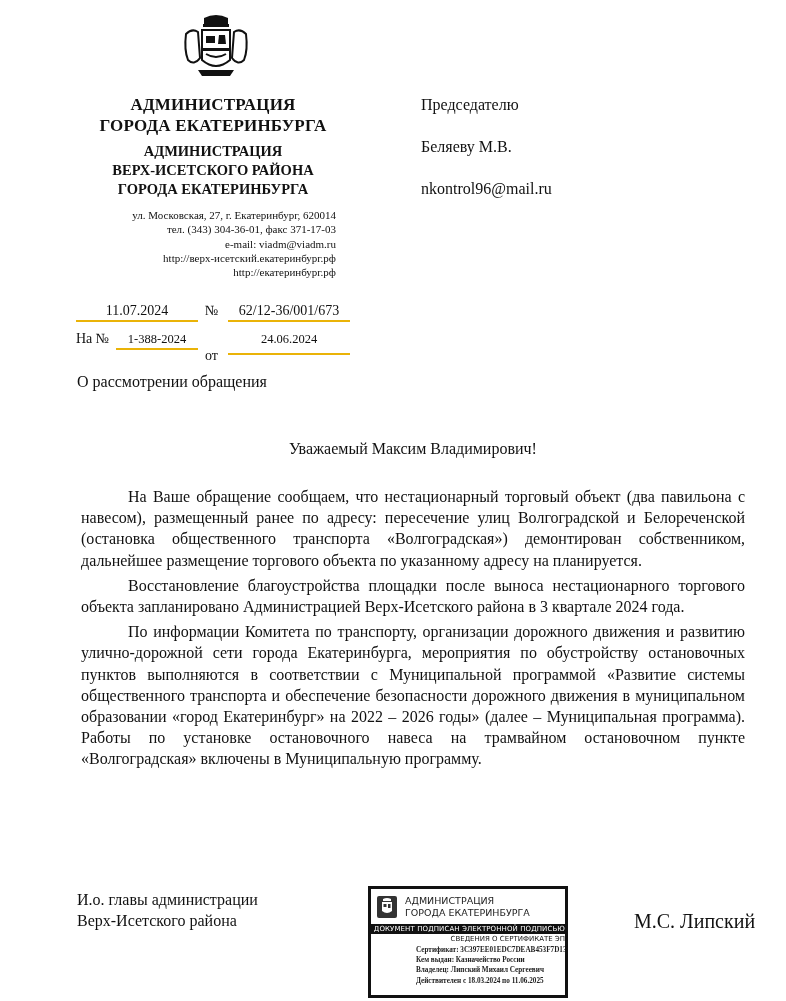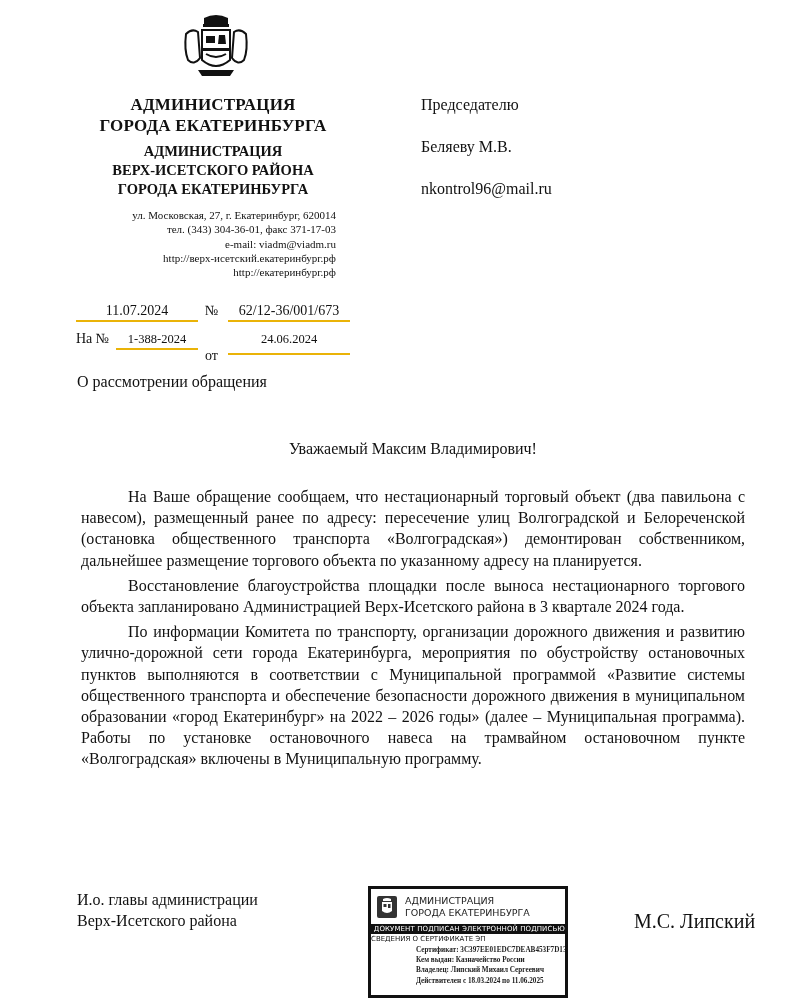--- a/index.html
+++ b/index.html
@@ -18,21 +18,21 @@
   .greeting { left: 0; width: 826px; top: 440px; text-align: center; font-size: 16px; }
   .body-text { left: 77px; width: 672px; top: 482px; font-size: 16px; line-height: 21.2px; text-align: justify; }
   .body-text p { margin: 4px; text-indent: 47px; }
   .sign-left { left: 77px; top: 889px; font-size: 16px; line-height: 21px; }
   .sign-right { left: 634px; top: 910px; font-size: 20px; }
   .stamp { left: 368px; top: 886px; width: 200px; height: 112px; border: 3px solid #111; background: #fff; box-sizing: border-box; overflow: hidden; font-family: "DejaVu Sans", sans-serif; }
   .stamp-head { display: flex; align-items: center; height: 35px; padding-left: 6px; }
   .stamp-logo { width: 20px; height: 22px; margin-right: 8px; }
   .stamp-title { font-size: 9.5px; line-height: 12px; color: #222; }
   .stamp-band { background: #111; color: #fff; font-size: 7px; text-align: right; line-height: 10px; height: 10px; letter-spacing: 0.1px; white-space: nowrap; }
-  .stamp-sub { font-size: 7px; text-align: left; line-height: 11px; color: #111; }
+  .stamp-sub { font-size: 7px; text-align: right; line-height: 11px; color: #111; padding-left: 15px; }
   .stamp-lines { font-family: "Liberation Serif", serif; font-weight: bold; font-size: 7.2px; line-height: 10.2px; padding-left: 13px; white-space: nowrap; color: #222; margin-left: 32px; }
 </style>
 </head>
 <body>
 
 <div class="abs crest">
   <svg width="76" height="72" viewBox="0 0 76 72">
     <g fill="#111">
       <path d="M26 8 Q38 2 50 8 L50 14 L26 14 Z"></path>
       <rect x="25" y="14" width="26" height="3"></rect>

